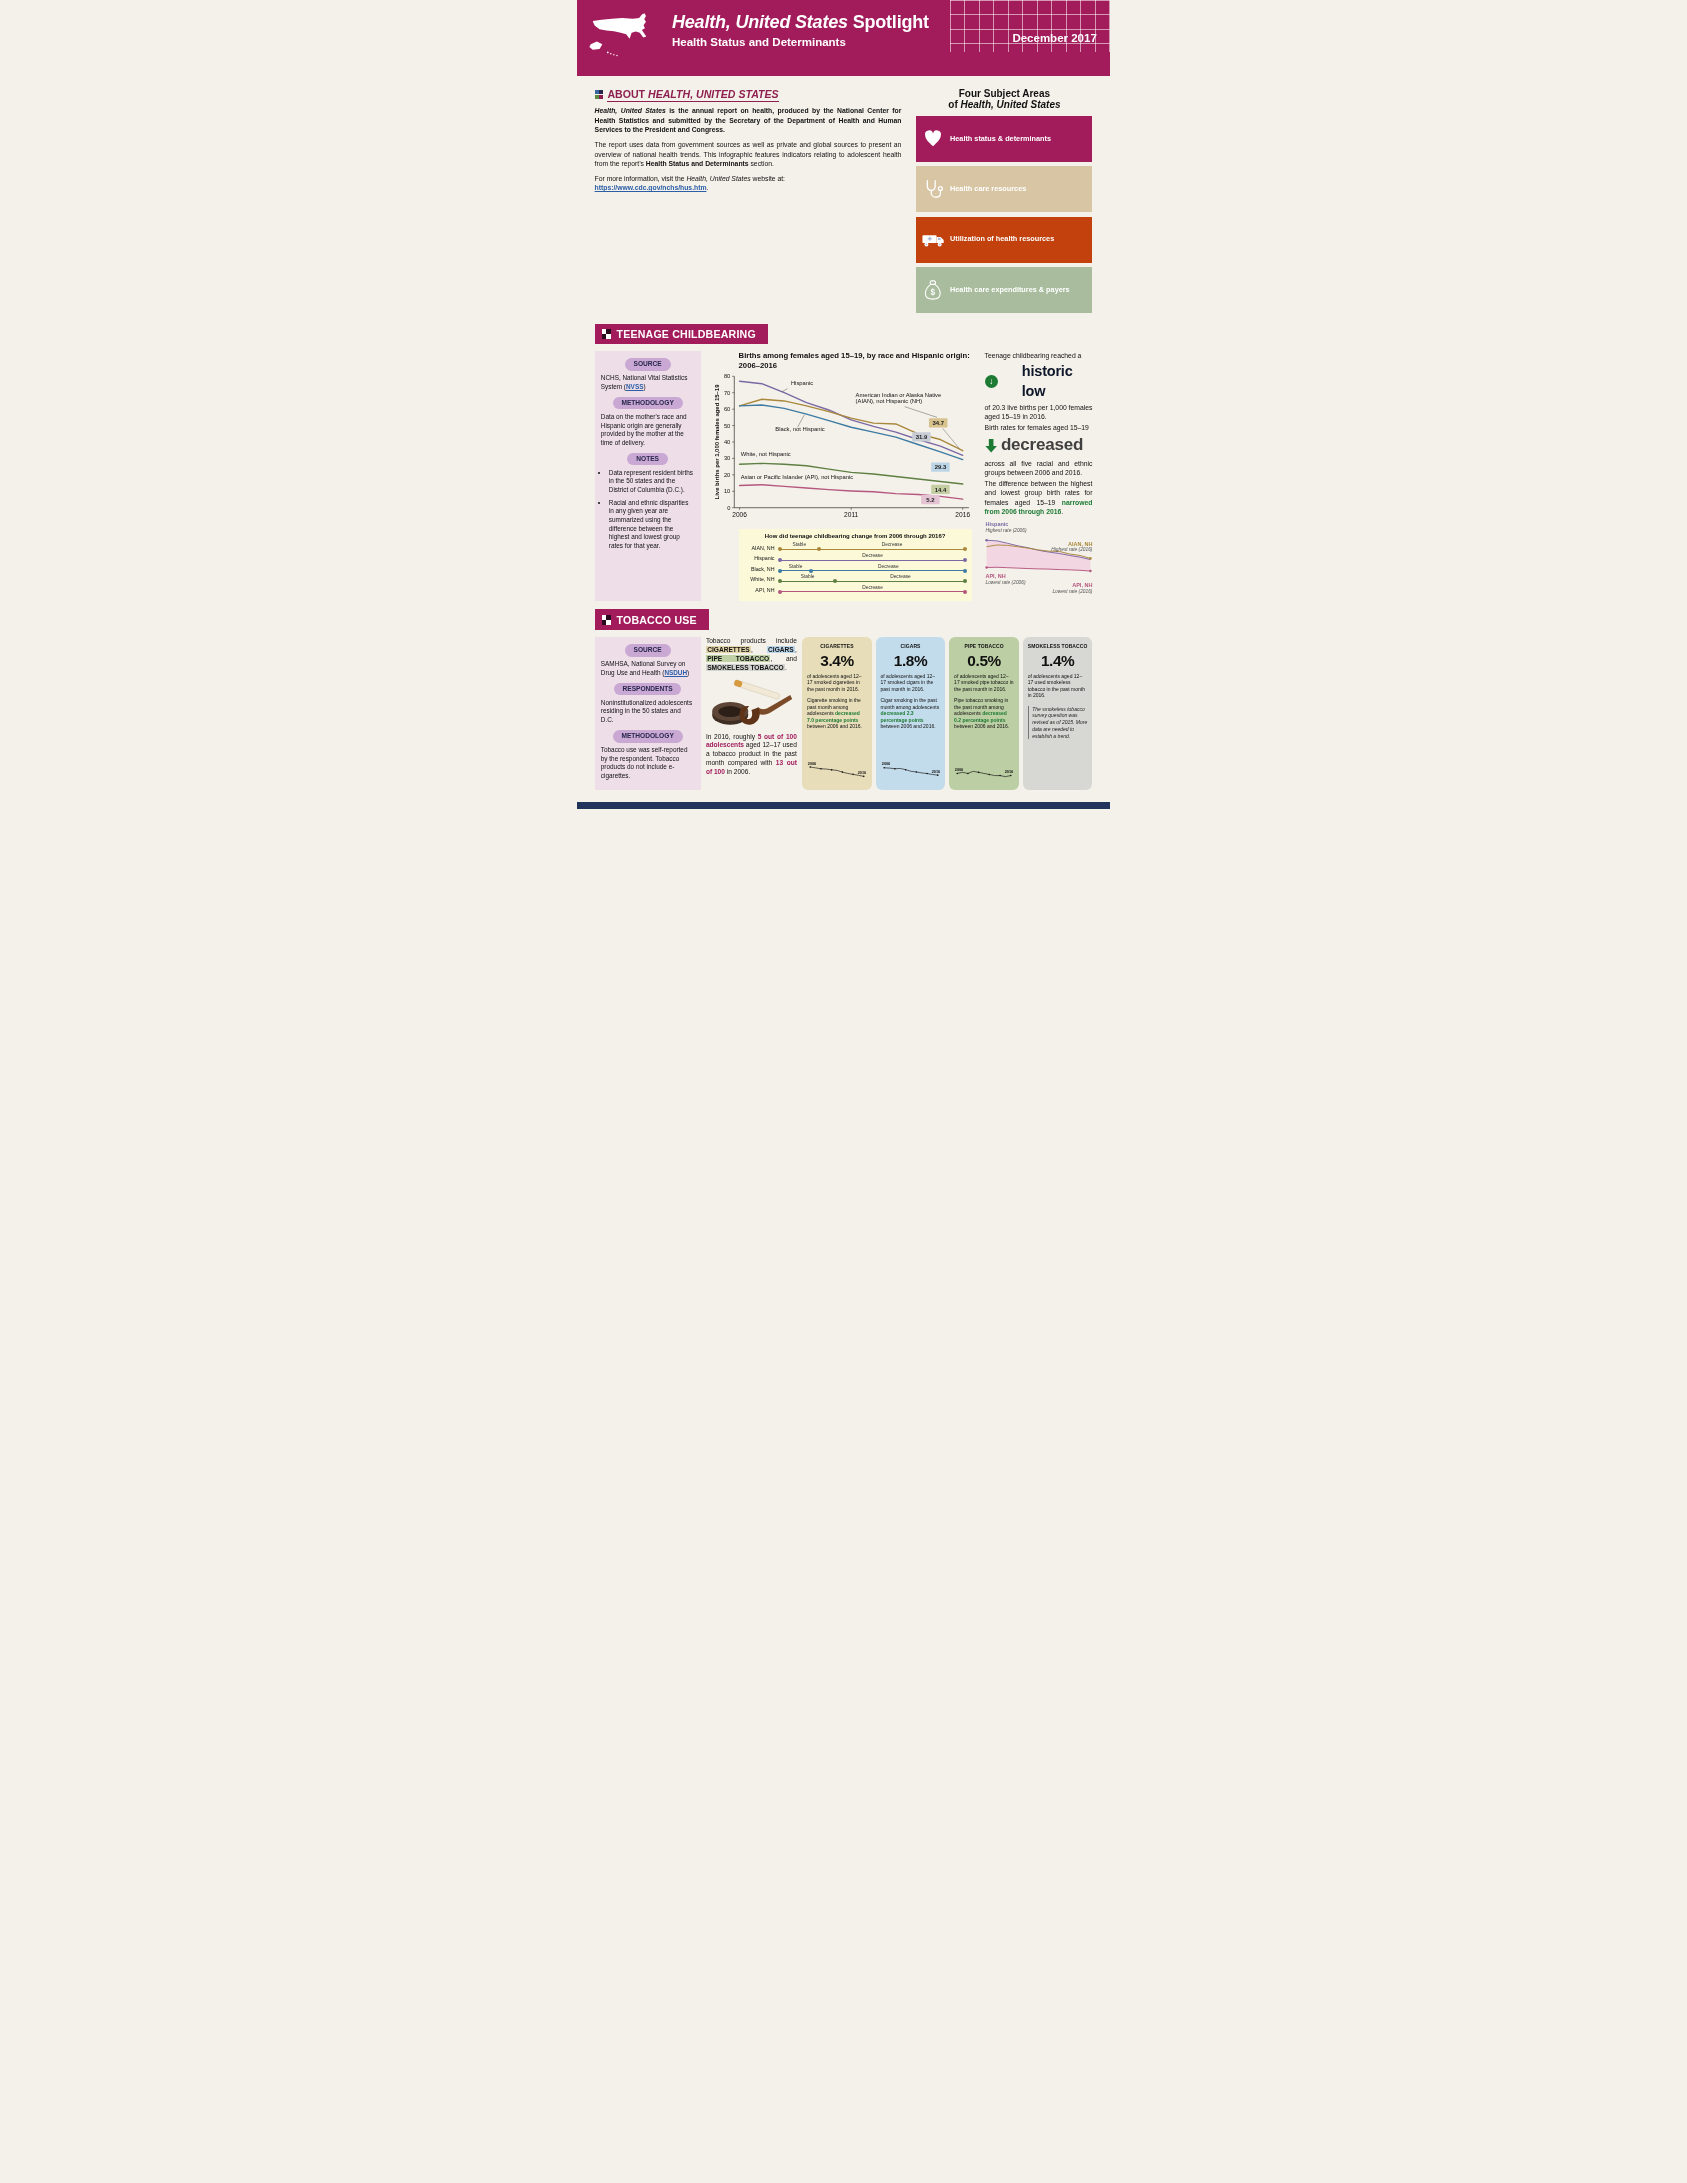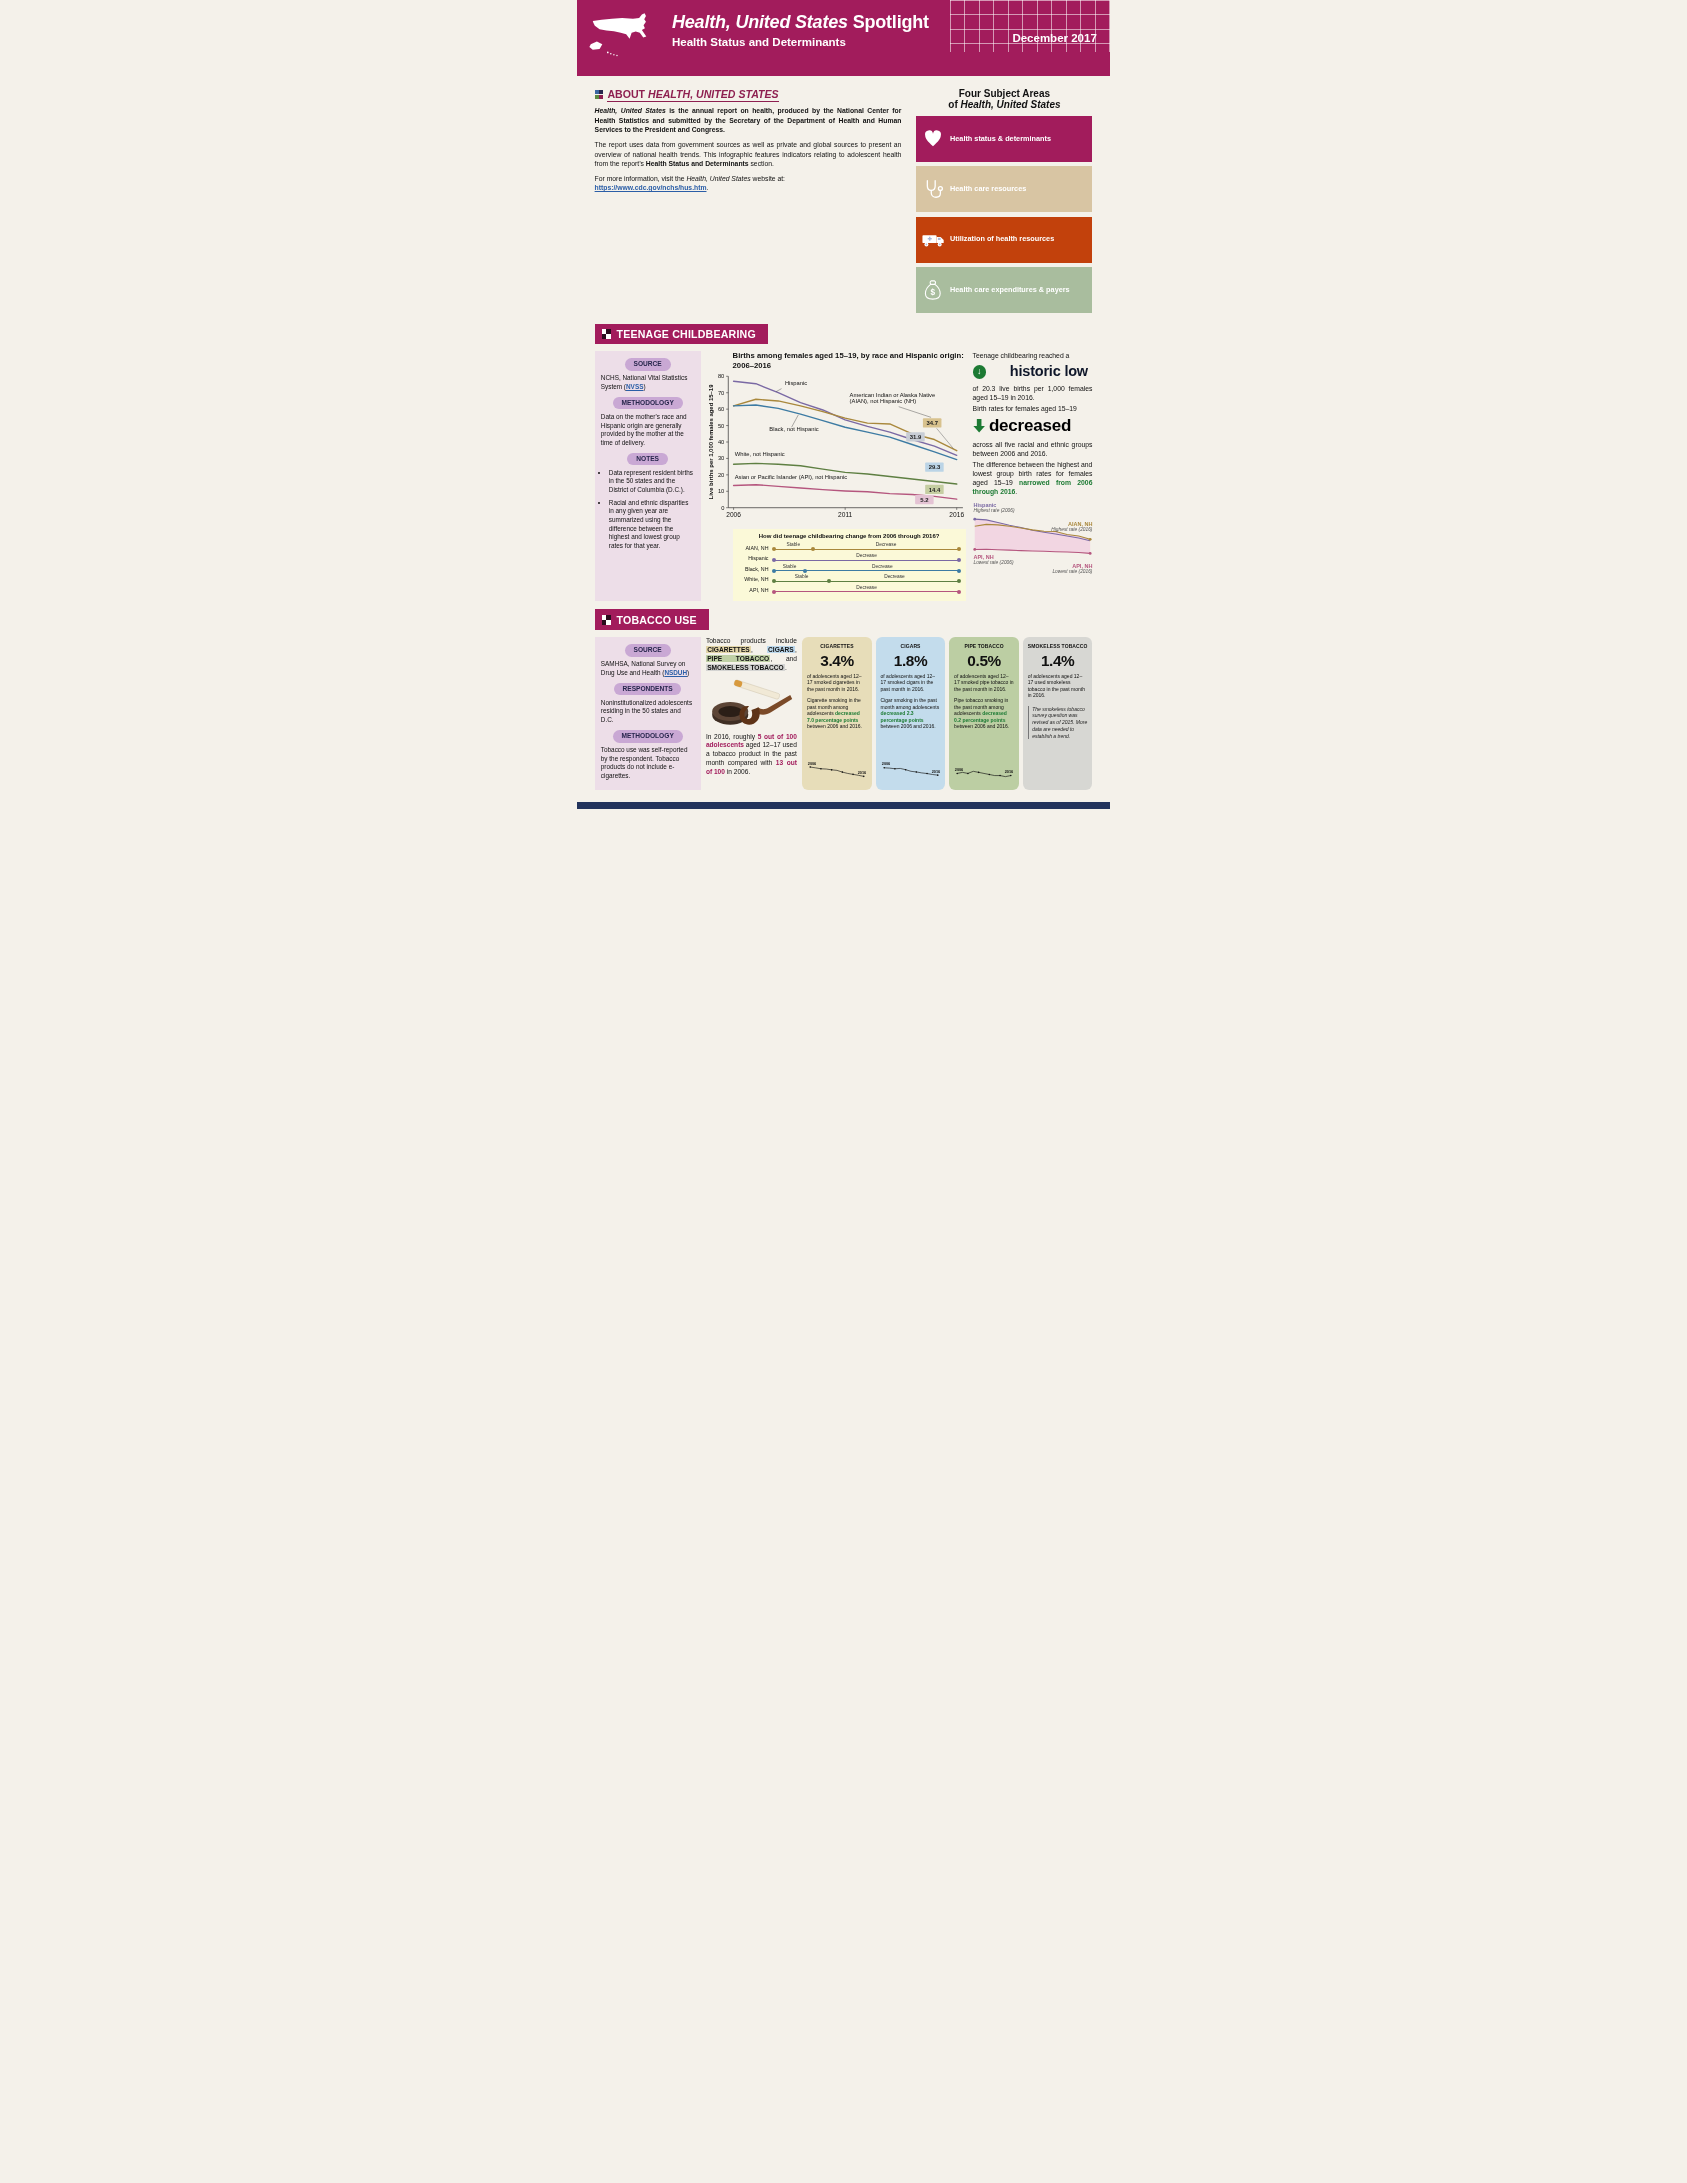--- a/index.html
+++ b/index.html
@@ -48,37 +48,37 @@
   
   .sidebar{flex:0 0 106px;background:#EDDEE8;padding:6.2px 6.2px 8px;font-size:6.4px;line-height:1.35;}
   .pill{background:#C9A8D4;color:#27264C;font-weight:bold;border-radius:6.6px;
         padding:1.8px 8.8px;width:max-content;margin:5.3px auto 3.5px;text-align:center;font-size:6.6px;}
   .pill:first-child{margin-top:0.9px;}
   .sidebar p{margin:0 0 1.8px;}
   .sidebar ul{margin:0;padding-left:8px;}
   .sidebar li{margin-bottom:4px;}
 
   
-  .teen{display:flex;gap:7px;padding:7px 17.6px 2.6px;}
+  .teen{display:flex;gap:13px;padding:7px 17.6px 2.6px;}
   .teen-center{flex:0 0 258px;}
   .chart-title{margin:0 0 0.9px 25px;max-width:233px;font-size:7.7px;font-weight:bold;line-height:1.25;}
   .teen-chart{display:block;width:258px;height:auto;}
   .change-panel{background:#FBF9D8;margin:1.8px 0 0 25px;width:233px;padding:4.4px 6.2px 5.3px;}
   .change-title{text-align:center;font-weight:bold;font-size:6px;margin-bottom:3.5px;}
   .chg-row{display:flex;align-items:center;height:10.6px;}
   .chg-label{width:35px;text-align:right;font-size:5.3px;padding-right:5.3px;flex:0 0 auto;}
   .chg-track{flex:1;position:relative;height:10.6px;}
   .chg-line{position:absolute;left:0;right:0;top:6.6px;height:1.1px;border-radius:0.9px;}
   .chg-dot{position:absolute;top:5px;width:4px;height:4px;border-radius:50%;}
   .chg-text{position:absolute;top:0;text-align:center;font-size:4.8px;color:#333;}
   .teen-right{flex:1;font-size:6.8px;line-height:1.35;}
   .teen-right p{margin:0 0 1.8px;text-align:justify;}
   .big-green{display:flex;align-items:center;gap:4px;margin:1.3px 0 1.8px;}
   .historic{color:#0f172a;font-size:14.5px;font-weight:bold;letter-spacing:-0.2px;padding-left:20px;}
-  .decreased{color:#000000;font-size:17px;font-weight:bold;letter-spacing:-0.2px;}
+  .decreased{color:#404040;font-size:17px;font-weight:bold;letter-spacing:-0.2px;}
   .circle-arrow{width:13.2px;height:13.2px;border-radius:50%;background:#1C7A33;color:#fff;
         display:inline-flex;align-items:center;justify-content:center;font-size:8.8px;font-weight:bold;flex:0 0 auto;}
   .green{color:#1C7A33;font-weight:bold;}
   .mag{color:#A21C5C;font-weight:bold;}
   .mini-wrap{position:relative;margin-top:5.3px;height:76px;}
   .mini-wrap svg{display:block;width:100%;height:76px;}
   .mini-lab{position:absolute;font-size:5.5px;font-weight:bold;line-height:1.15;z-index:2;}
   .mini-lab i{display:block;font-size:4.8px;color:#555;font-weight:normal;}
   .ml-tl{left:0.9px;top:0;}
   .ml-r{right:0;top:19.4px;text-align:right;}

